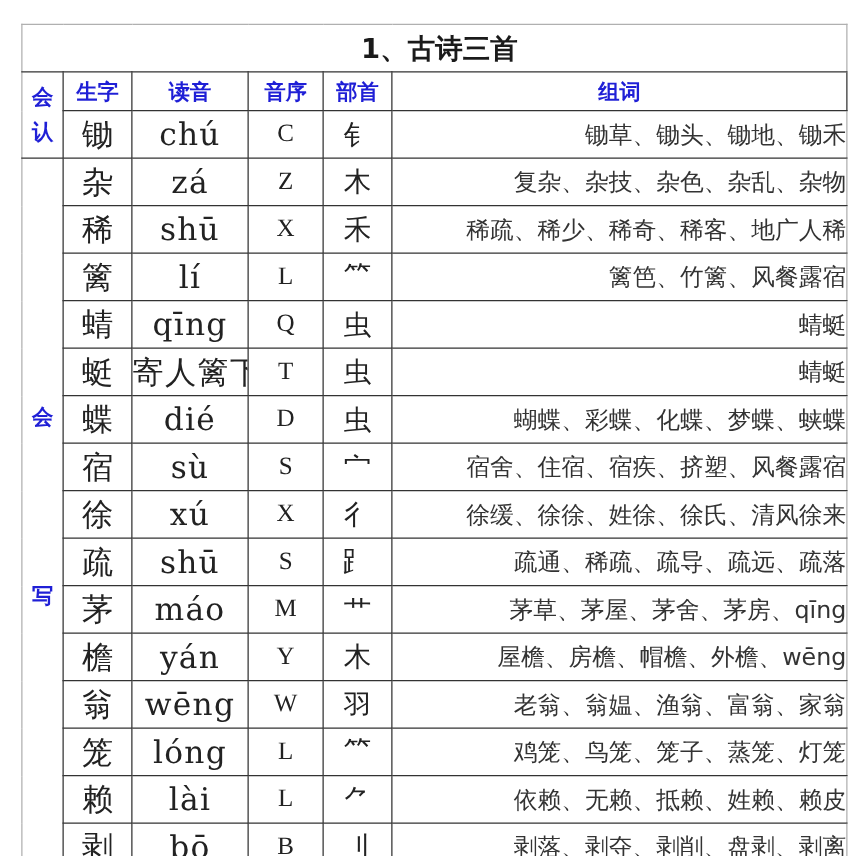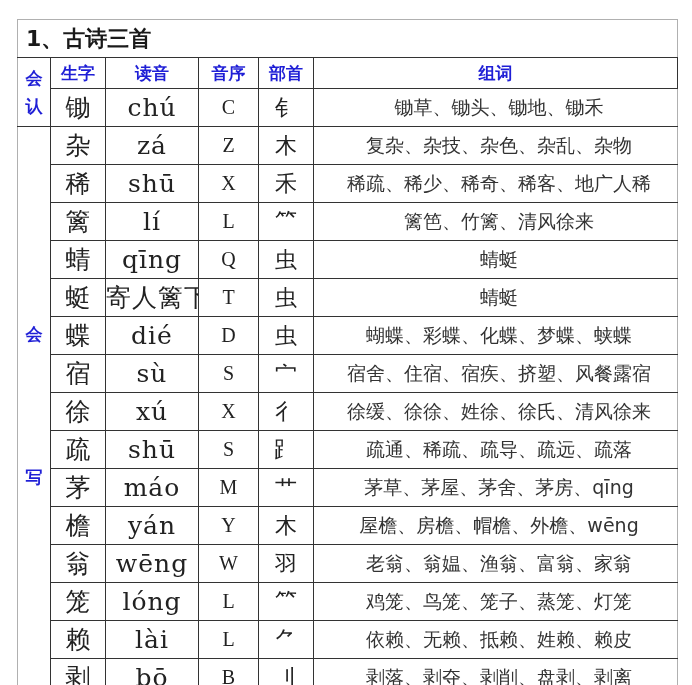--- a/index.html
+++ b/index.html
@@ -1,29 +1,29 @@
 <!DOCTYPE html>
 <html><head>
 <meta charset="utf-8">
 <style>
   html, body { margin: 0; padding: 0; background: #ffffff; }
   body { width: 692px; height: 685px; overflow: hidden; position: relative; font-family: "DejaVu Serif", "Liberation Serif", serif; }
   .sheet { position: absolute; left: 17px; top: 19px; width: 660px; }
   table { border-collapse: collapse; table-layout: fixed; width: 660px; }
   td { border: 1px solid #333333; padding: 0; text-align: center; vertical-align: middle; color: #222222; overflow: hidden; white-space: nowrap; }
-  .title-cell { border-left: 1px solid #b0b0b0; border-right: 1px solid #b0b0b0; border-top: 1px solid #b0b0b0; text-align: left; padding-left: 8px; height: 37px; font-size: 22px; font-family: "DejaVu Sans", "Liberation Sans", sans-serif; font-weight: bold; color: #1a1a1a; }
+  .title-cell { border-left: 1px solid #b0b0b0; border-right: 1px solid #b0b0b0; border-top: 1px solid #b0b0b0; text-align: center; padding-left: 8px; height: 37px; font-size: 22px; font-family: "DejaVu Sans", "Liberation Sans", sans-serif; font-weight: bold; color: #1a1a1a; }
   .hdr td { height: 30px; color: #1f1fd6; font-weight: bold; font-size: 17px; font-family: "DejaVu Sans", "Liberation Sans", sans-serif; }
   .side { color: #1f1fd6; font-weight: bold; font-size: 17px; font-family: "DejaVu Sans", "Liberation Sans", sans-serif; border-left: 1px solid #b0b0b0; line-height: 28px; }
   .side-write { vertical-align: top; }
   tr.row td { height: 37px; }
   .char { font-size: 25px; }
   .pinyin { font-size: 25px; letter-spacing: 1px; font-family: "DejaVu Serif", "Liberation Serif", serif; }
   .order { font-size: 20px; font-family: "Liberation Serif", "DejaVu Serif", serif; }
   .radical { font-size: 22px; }
-  .words { text-align: center; padding-left: 7px; font-size: 19px; color: #333333; font-family: "DejaVu Sans", "Liberation Sans", sans-serif; border-right: 1px solid #b0b0b0; }
+  .words { text-align: right; padding-left: 7px; font-size: 19px; color: #333333; font-family: "DejaVu Sans", "Liberation Sans", sans-serif; border-right: 1px solid #b0b0b0; }
   .col-side { width: 33px; }
   .col-char { width: 55px; }
   .col-py { width: 93px; }
   .col-ord { width: 60px; }
   .col-rad { width: 55px; }
   .col-words { width: 364px; }
 </style>
 </head>
 <body>
 
@@ -78,21 +78,21 @@
         <td class="pinyin">shū</td>
         <td class="order">X</td>
         <td class="radical">禾</td>
         <td class="words">稀疏、稀少、稀奇、稀客、地广人稀</td>
       </tr>
       <tr class="row">
         <td class="char">篱</td>
         <td class="pinyin">lí</td>
         <td class="order">L</td>
         <td class="radical">⺮</td>
-        <td class="words">篱笆、竹篱、清风徐来</td>
+        <td class="words">篱笆、竹篱、风餐露宿</td>
       </tr>
       <tr class="row">
         <td class="char">蜻</td>
         <td class="pinyin">qīng</td>
         <td class="order">Q</td>
         <td class="radical">虫</td>
         <td class="words">蜻蜓</td>
       </tr>
       <tr class="row">
         <td class="char">蜓</td>

